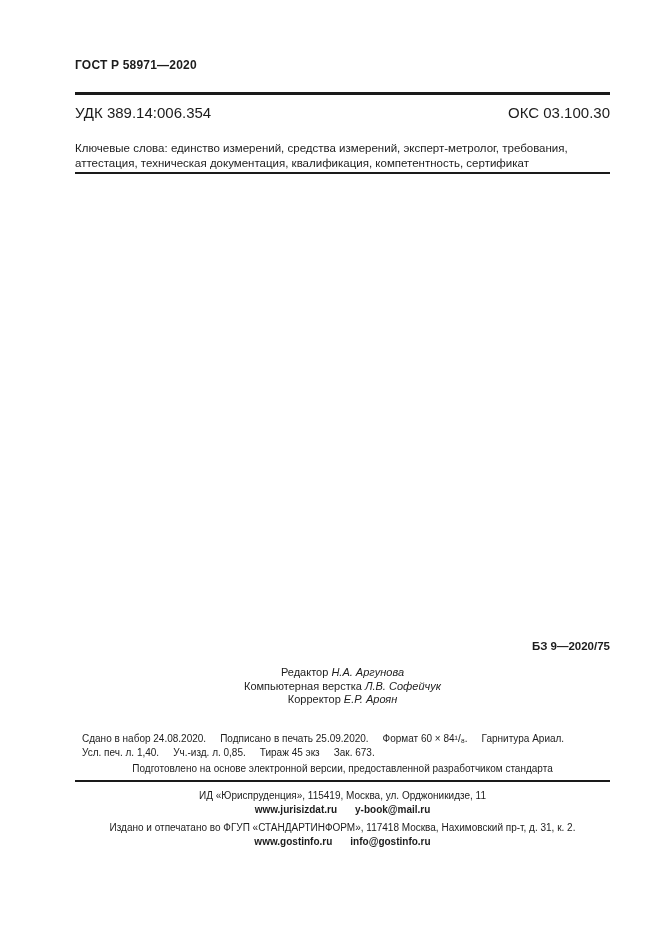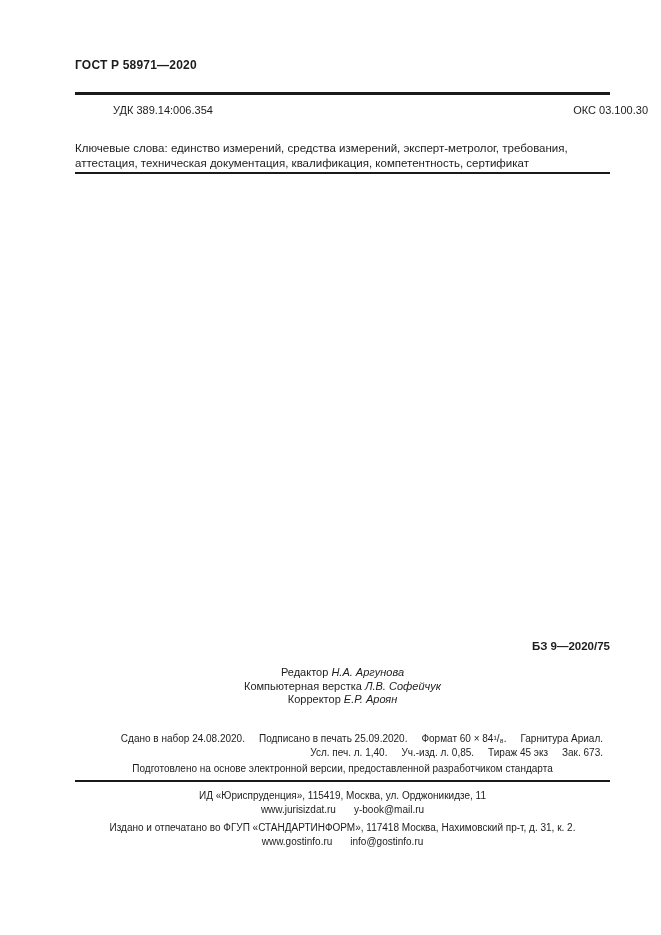--- a/index.html
+++ b/index.html
@@ -26,22 +26,21 @@
   }
   .rule { background: #1a1a1a; }
   .rule-thick { top: 92px; height: 3px; }
   .rule-mid   { top: 172px; height: 2px; }
   .rule-thin  { top: 780px; height: 1.5px; }
 
   .udk-row {
     top: 104px;
     display: flex;
     justify-content: space-between;
-    font-size: 11px;
-    margin-left: 38px;
+    font-size: 15px;
   }
   .keywords {
     top: 141px;
     font-size: 11.5px;
     line-height: 14.5px;
   }
 
   .bz-code {
     top: 640px;
     text-align: right;
@@ -52,40 +51,40 @@
   .editors {
     top: 666px;
     text-align: center;
     font-size: 11px;
     line-height: 13.5px;
   }
   .editors .it { font-style: italic; }
 
   .print-info {
     top: 732px;
-    text-align: right;
+    text-align: left;
     font-size: 10px;
     line-height: 13.5px;
   }
   .print-info .seg { margin: 0 7px; white-space: nowrap; }
 
   .prepared {
     top: 763px;
     text-align: center;
     font-size: 10px;
   }
 
   .publisher {
     text-align: center;
     font-size: 10px;
     line-height: 13.5px;
   }
   .pub-1 { top: 789px; }
   .pub-2 { top: 821px; }
-  .publisher .seg { margin: 0 9px; white-space: nowrap; }
+  .publisher .seg { margin: 0 9px; white-space: nowrap; font-weight: bold; }
 </style>
 </head>
 <body>
 
 <div class="page">
 
   <div class="abs doc-header">ГОСТ Р 58971—2020</div>
 
   <div class="abs rule rule-thick"></div>
 

